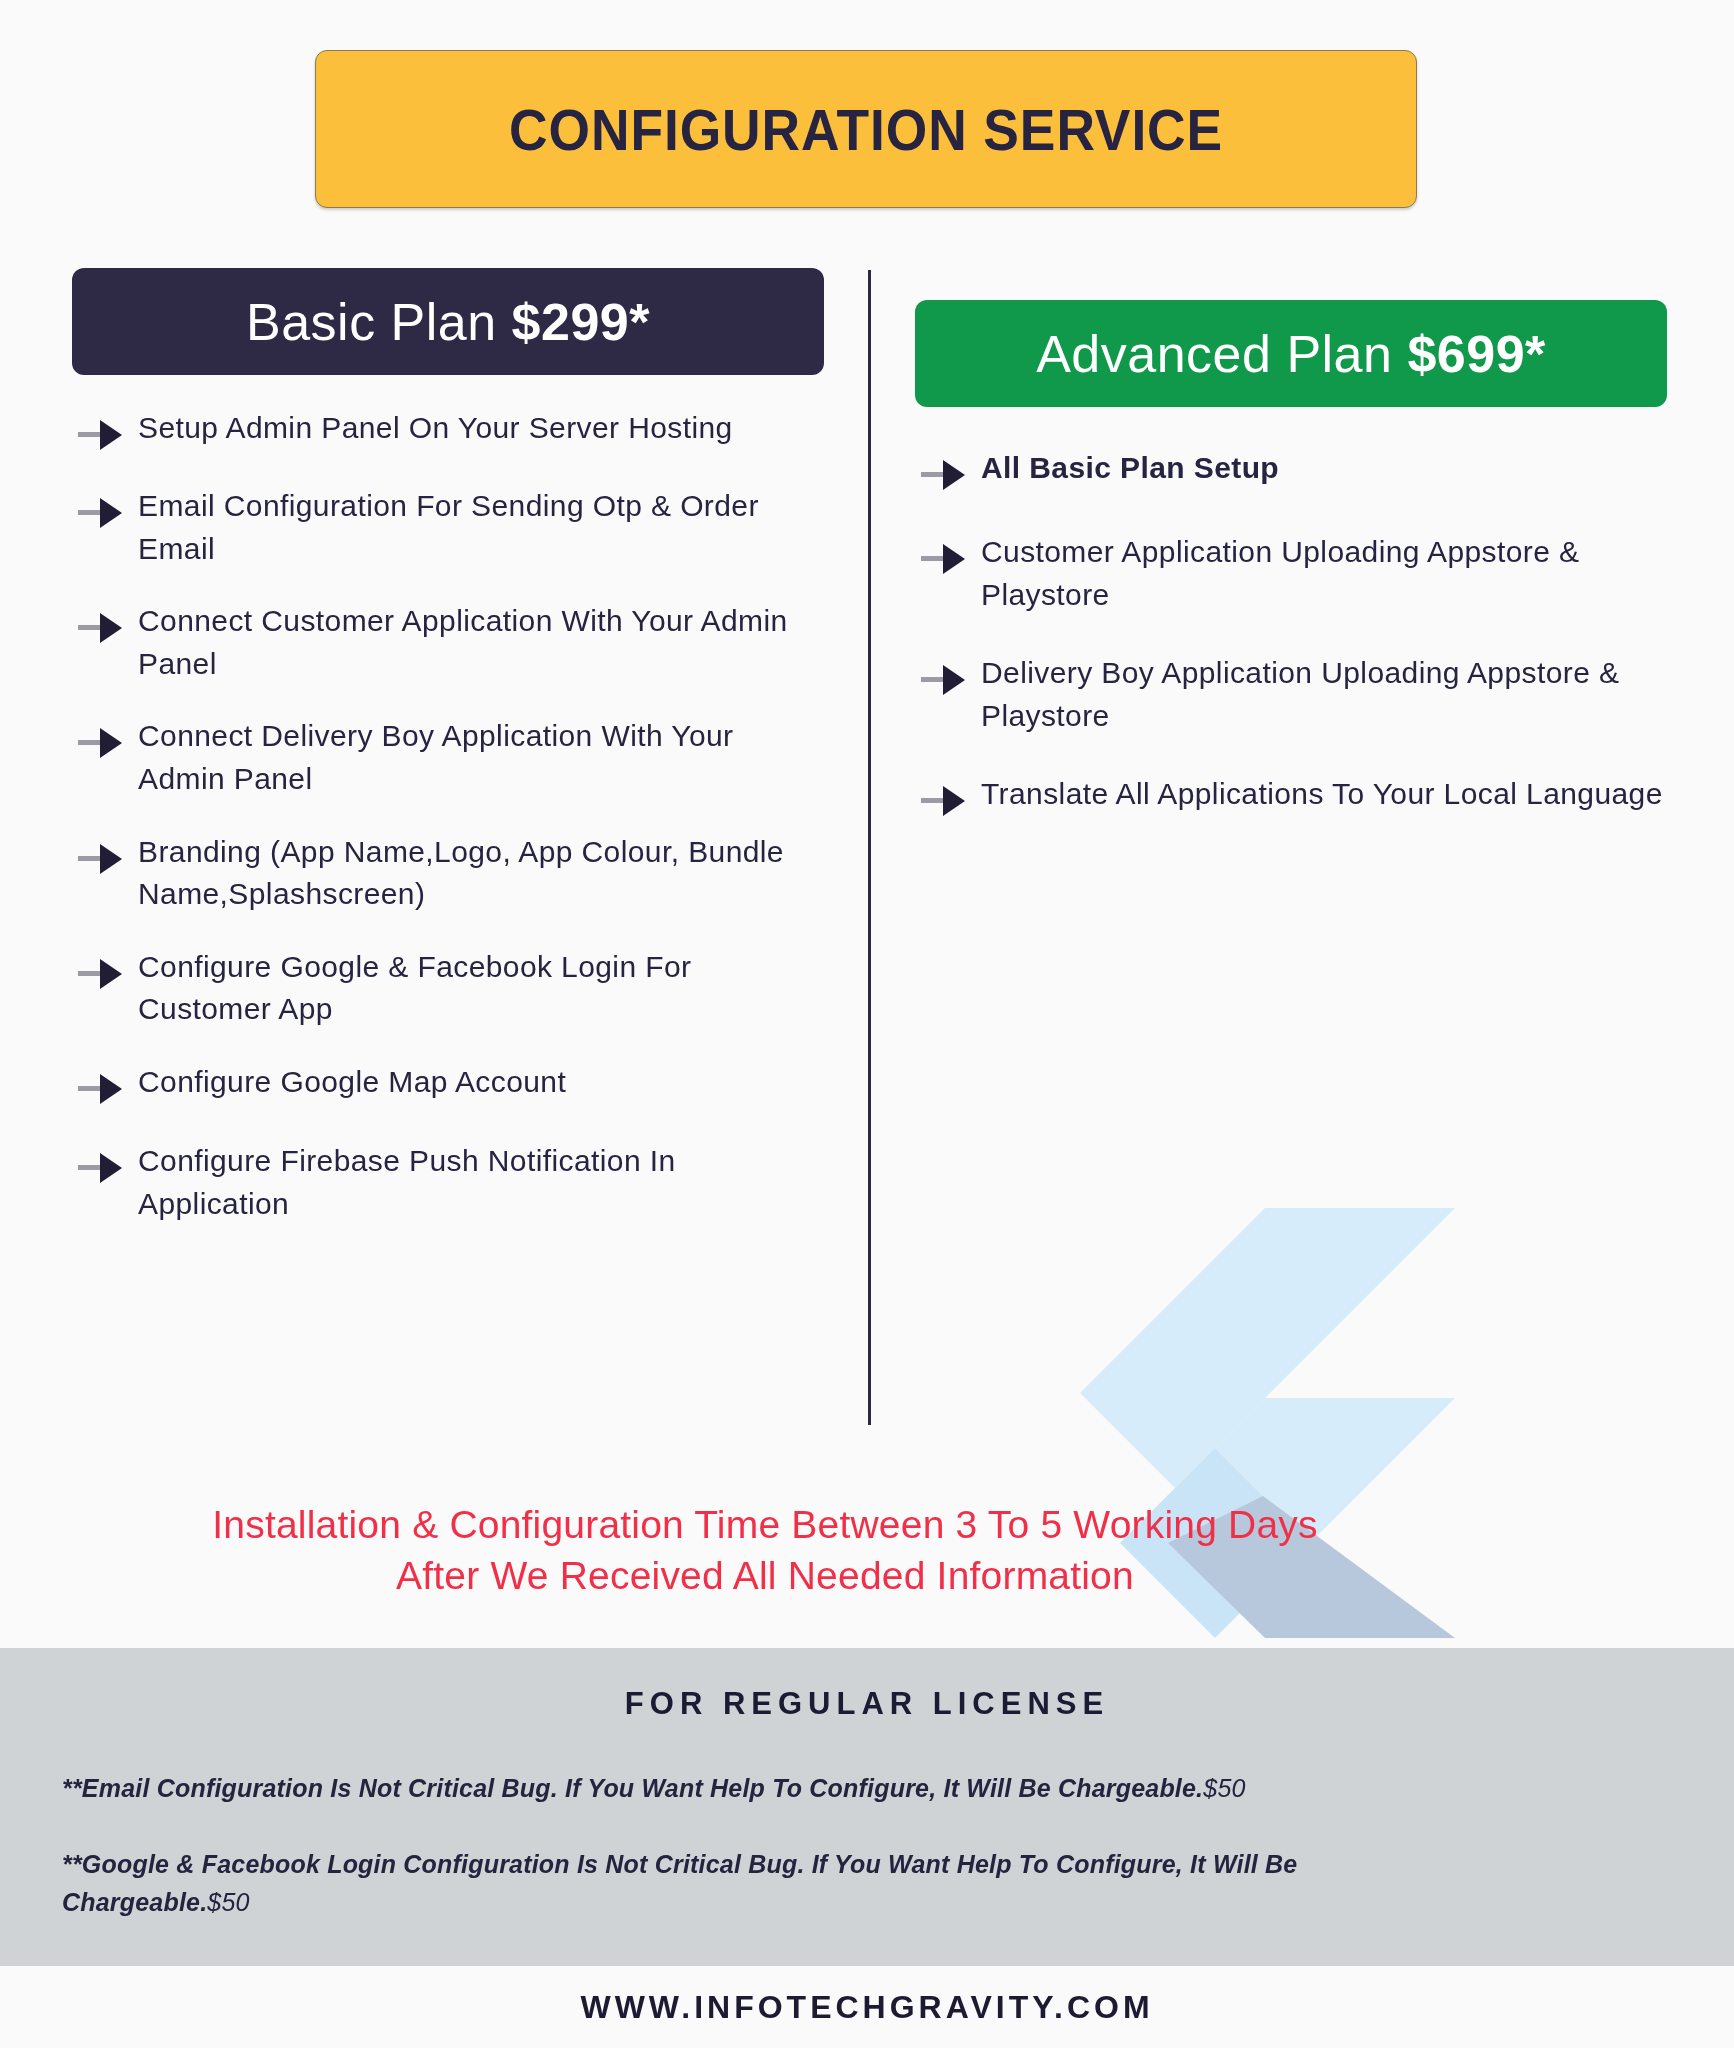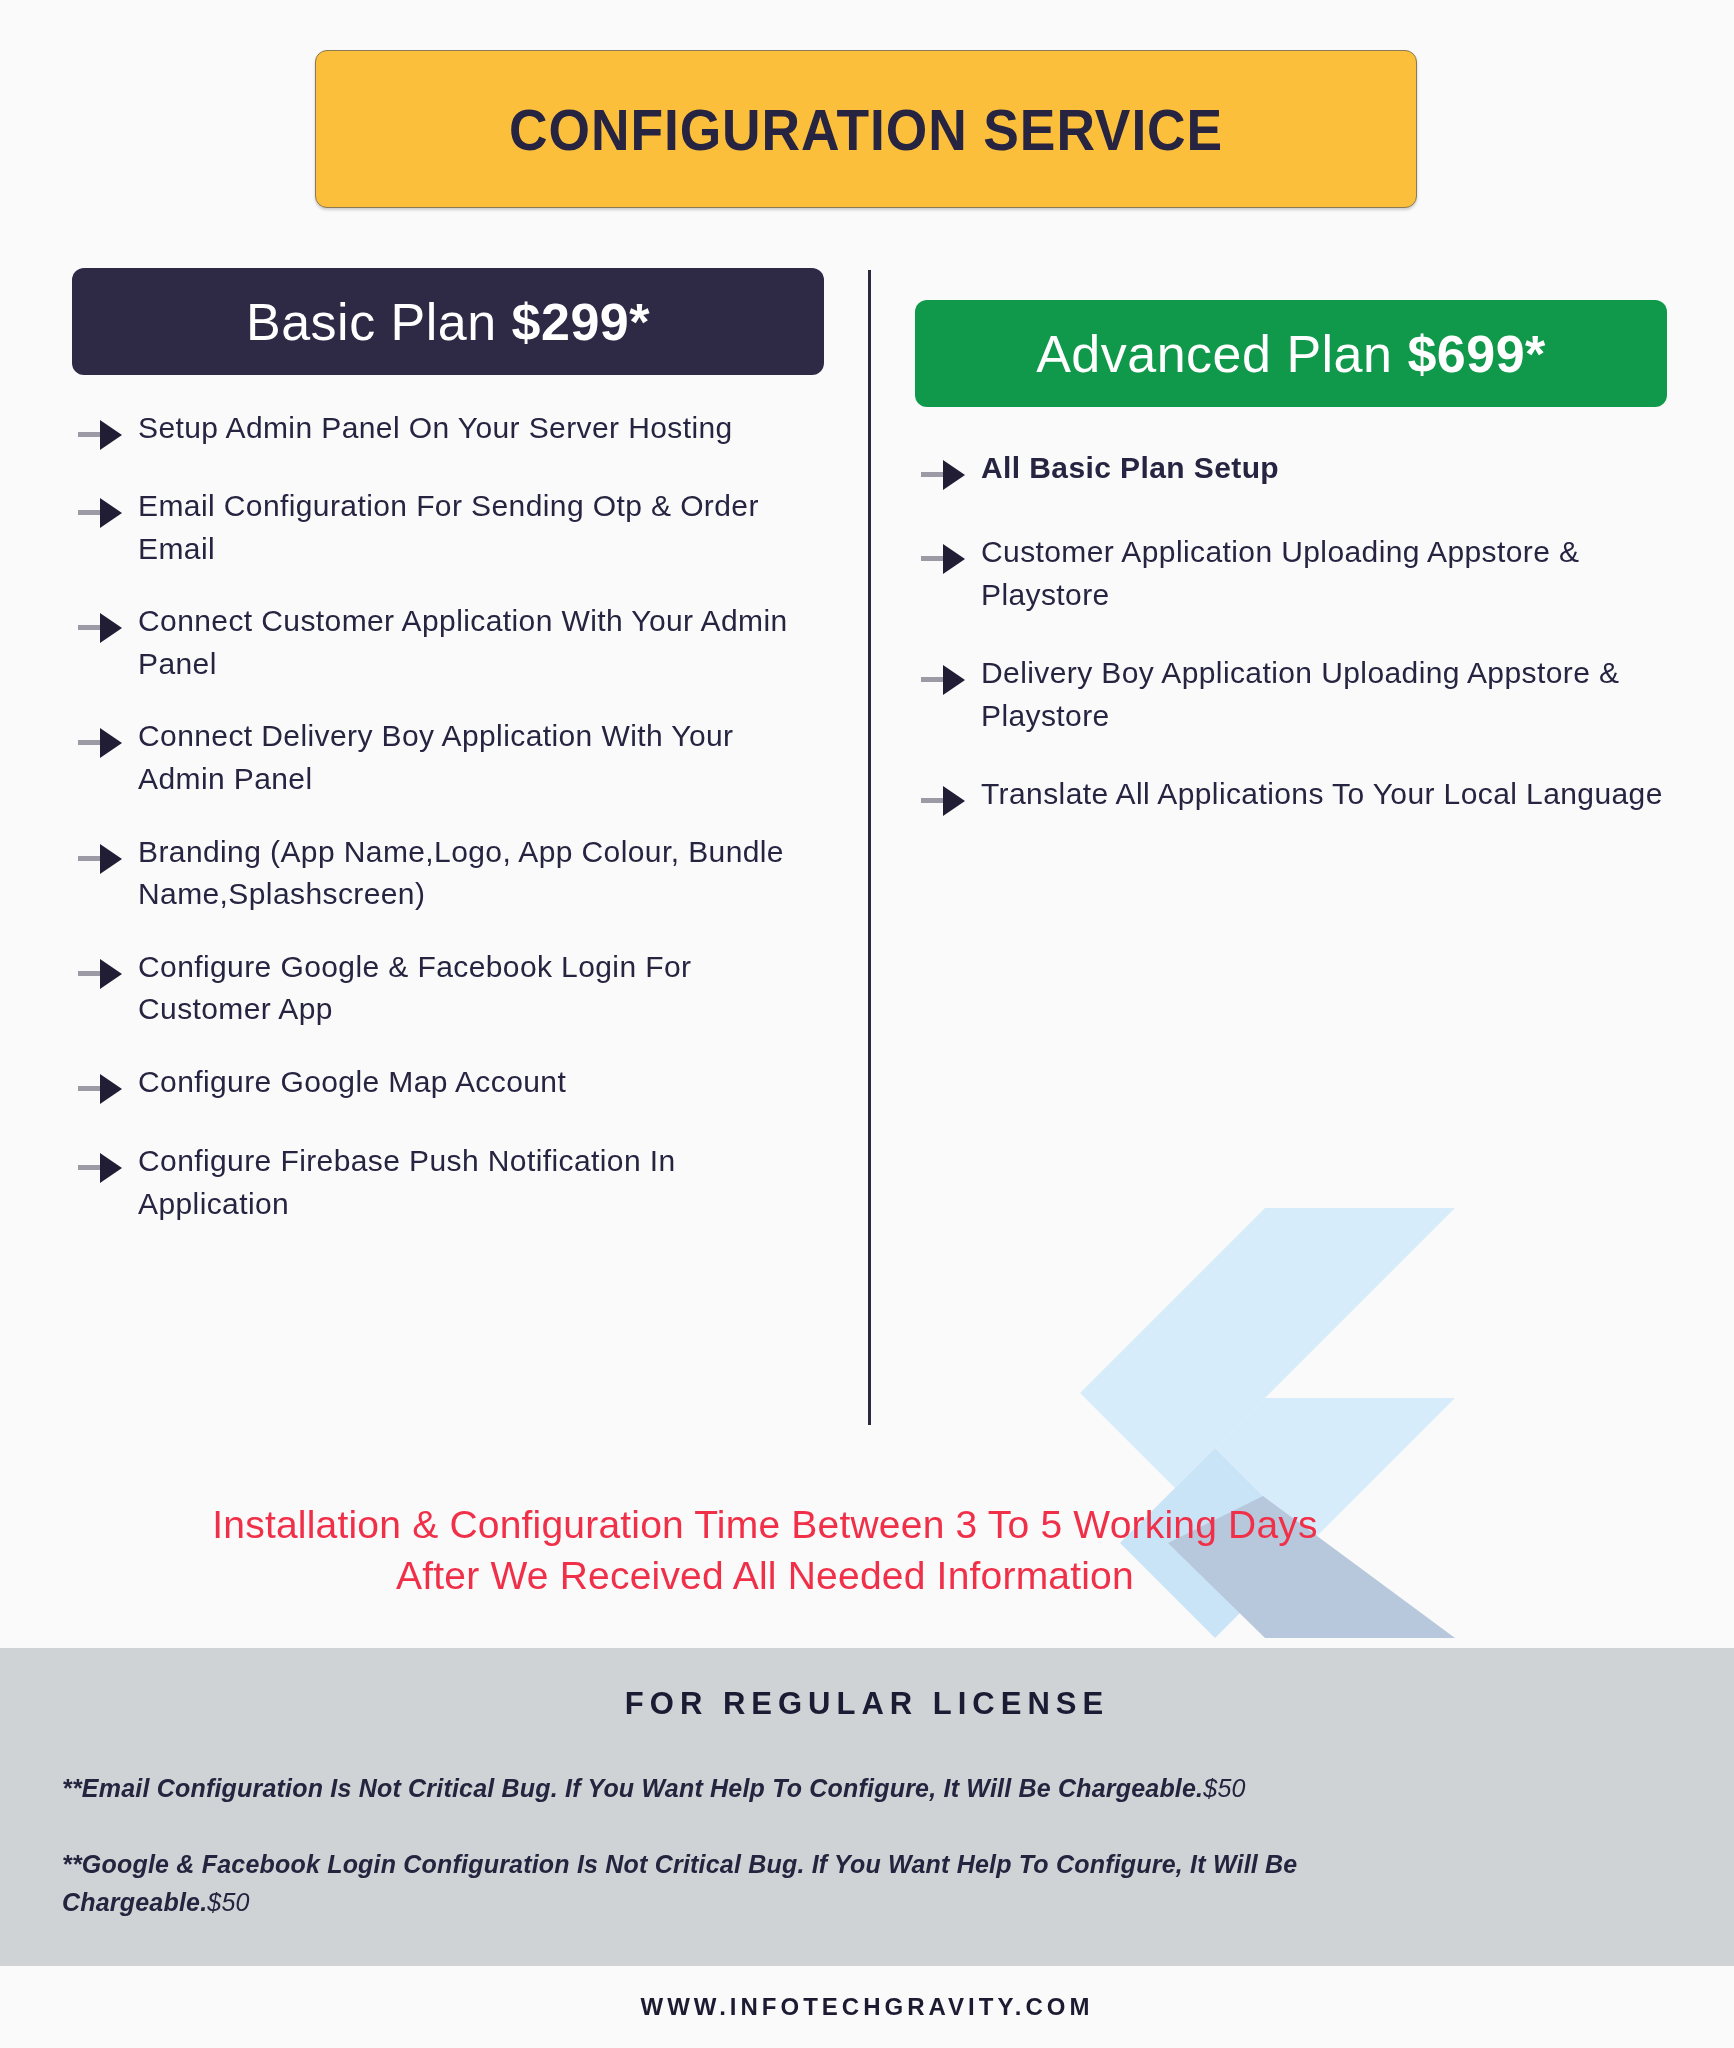--- a/index.html
+++ b/index.html
@@ -196,21 +196,21 @@
     left: 0;
     top: 1966px;
     width: 1734px;
     height: 82px;
     background: #fafafa;
     display: flex;
     align-items: center;
     justify-content: center;
   }
   .footer-url {
-    font-size: 24px;
+    font-size: 32px;
     font-weight: 600;
     letter-spacing: 4px;
     color: #1d1b31;
   }
 </style>
 </head>
 <body>
 
 <div class="page">
 

